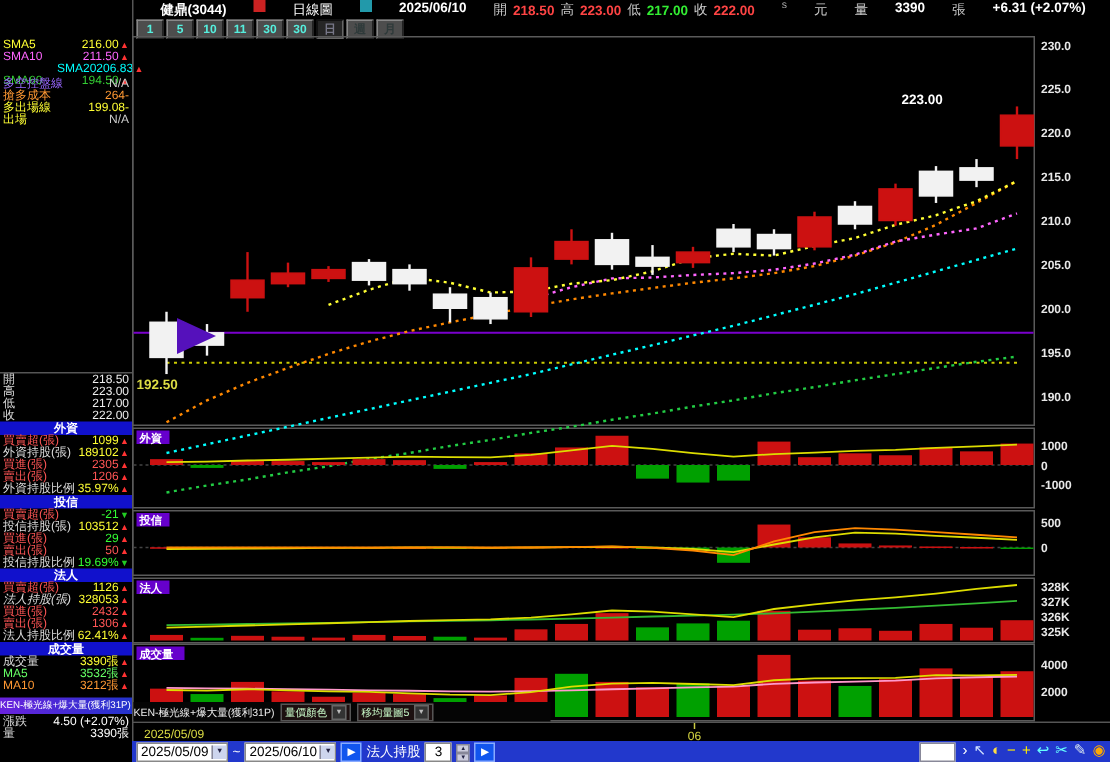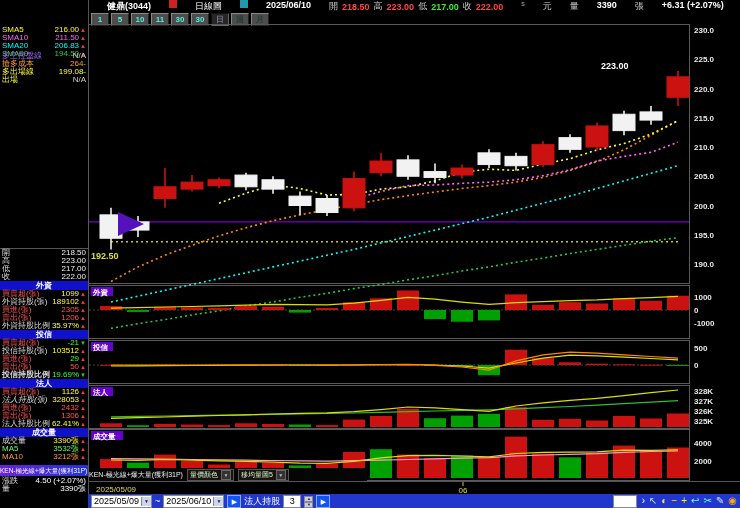--- a/index.html
+++ b/index.html
@@ -65,21 +65,21 @@
     <div class="sblock" style="top:26px" id="ma-rows">
         <div class="srow">
           <span style="color: rgb(255, 255, 51);">SMA5</span>
           <span style="color: rgb(255, 255, 51);">216.00<span class="arr" style="color: rgb(255, 51, 51);">▲</span></span>
         </div>
         <div class="srow">
           <span style="color: rgb(255, 102, 255);">SMA10</span>
           <span style="color: rgb(255, 102, 255);">211.50<span class="arr" style="color: rgb(255, 51, 51);">▲</span></span>
         </div>
         <div class="srow">
-          <span style="color: rgb(0, 255, 255);">SMA20</span>
+          <span style="color: rgb(0, 255, 255); margin-left: 36px;">SMA20</span>
           <span style="color: rgb(0, 255, 255);">206.83<span class="arr" style="color: rgb(255, 51, 51);">▲</span></span>
         </div>
         <div class="srow">
           <span style="color: rgb(51, 204, 51);">SMA60</span>
           <span style="color: rgb(51, 204, 51);">194.50<span class="arr" style="color: rgb(255, 51, 51);">▲</span></span>
         </div>
       </div>
     <div class="sblock" style="top:52px" id="signal-rows">
         <div class="srow">
           <span style="color: rgb(153, 102, 255);">多空控盤線</span>
@@ -149,21 +149,21 @@
         </div>
         <div class="srow">
           <span style="color: rgb(255, 85, 85);">買進(張)</span>
           <span style="color: rgb(51, 255, 51);">29<span class="arr" style="color: rgb(255, 51, 51);">▲</span></span>
         </div>
         <div class="srow">
           <span style="color: rgb(255, 85, 85);">賣出(張)</span>
           <span style="color: rgb(255, 85, 85);">50<span class="arr" style="color: rgb(255, 51, 51);">▲</span></span>
         </div>
         <div class="srow">
-          <span style="color: rgb(221, 221, 221); font-weight: bold;">投信持股比例</span>
+          <span style="color: rgb(221, 221, 221);">投信持股比例</span>
           <span style="color: rgb(51, 255, 51);">19.69%<span class="arr" style="color: rgb(34, 204, 34);">▼</span></span>
         </div>
         <div class="sechdr">法人</div>
         <div class="srow">
           <span style="color: rgb(255, 85, 85);">買賣超(張)</span>
           <span style="color: rgb(255, 255, 51);">1126<span class="arr" style="color: rgb(255, 51, 51);">▲</span></span>
         </div>
         <div class="srow">
           <span style="color: rgb(221, 221, 221); font-style: italic;">法人持股(張)</span>
           <span style="color: rgb(255, 255, 51);">328053<span class="arr" style="color: rgb(255, 51, 51);">▲</span></span>

